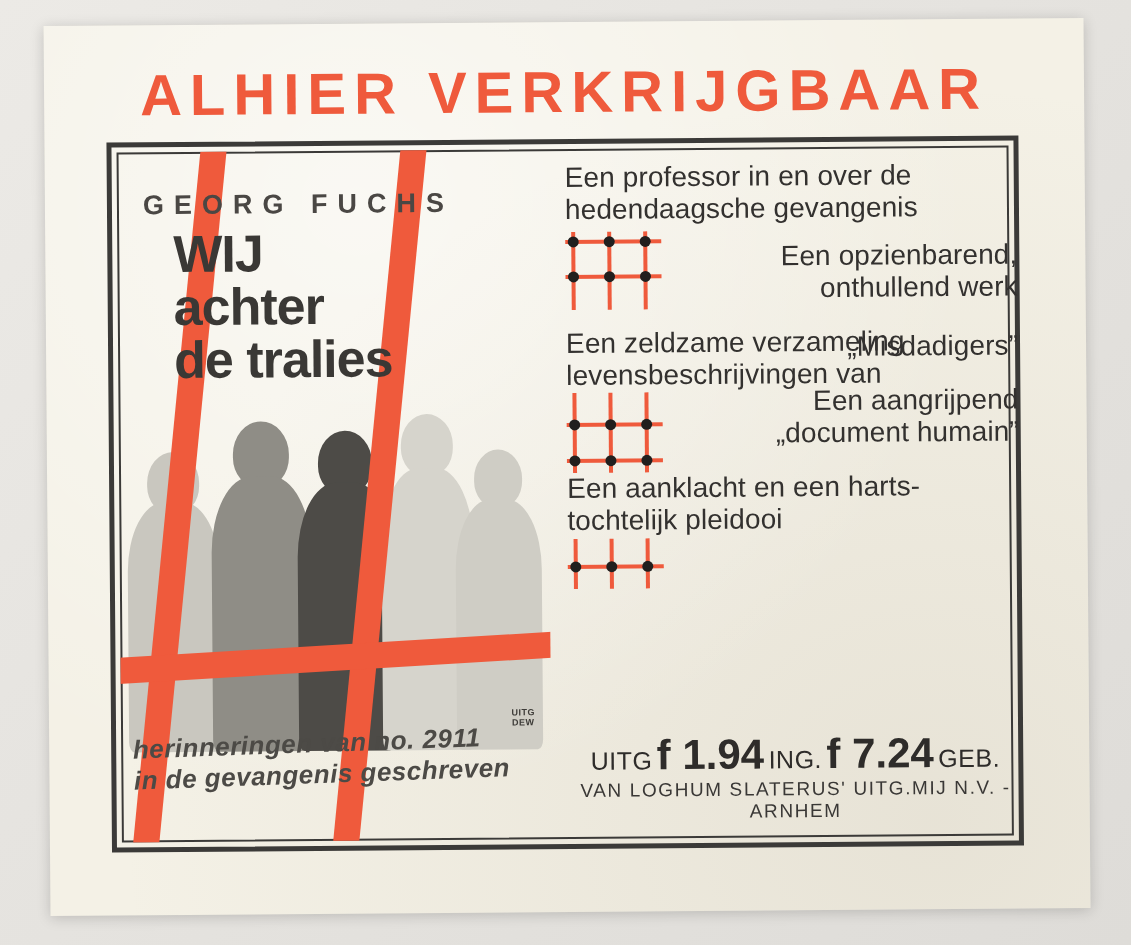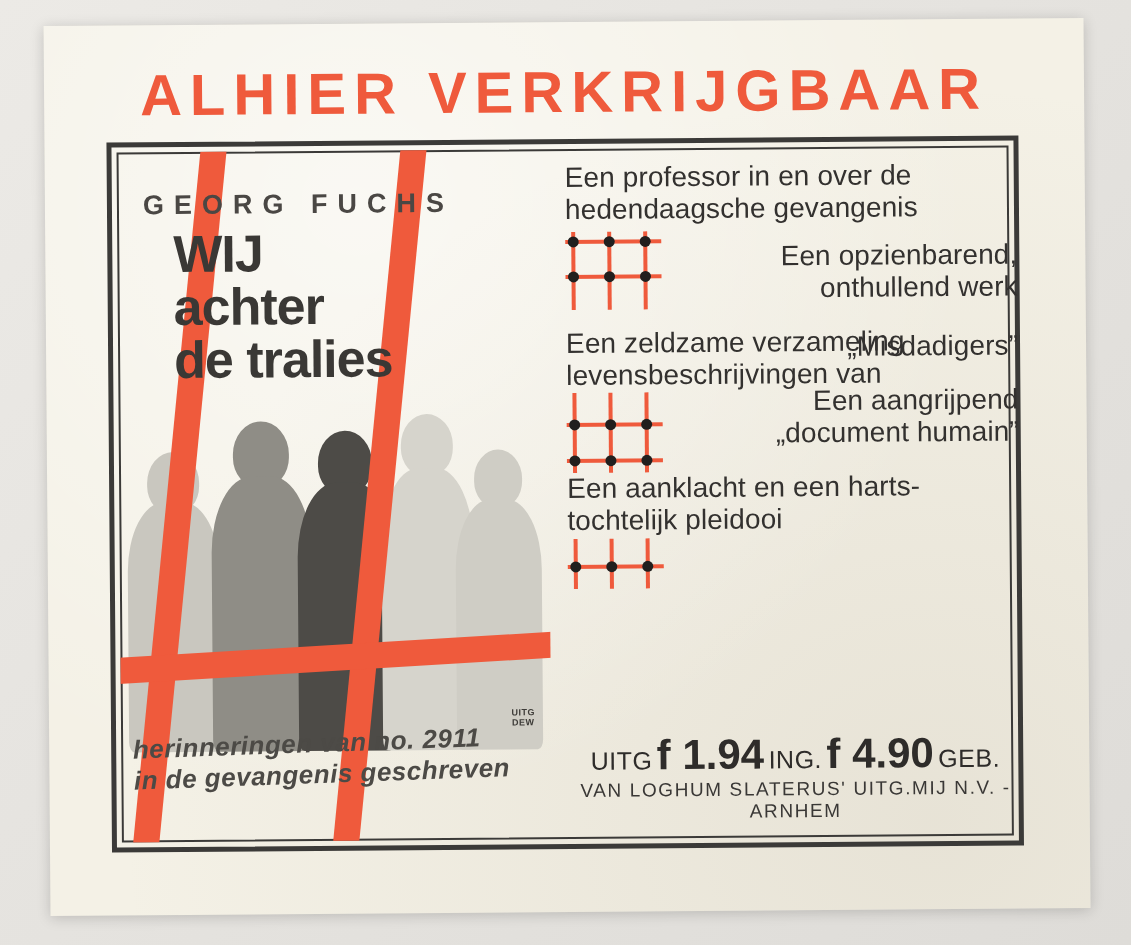--- a/index.html
+++ b/index.html
@@ -353,19 +353,19 @@
       <div class="h" style="top:26px; width:96px;"></div>
       <div class="dot" style="left:8px; top:28px;"></div>
       <div class="dot" style="left:44px; top:28px;"></div>
       <div class="dot" style="left:80px; top:28px;"></div>
     </div>
 
     <div id="price">
       <span class="sm">UITG</span>
       <span class="big">f 1.94</span>
       <span class="sm">ING.</span>
-      <span class="big">f 4.90</span>
+      <span class="big">f 7.24</span>
       <span class="sm">GEB.</span>
     </div>
 
     <div id="publisher">VAN LOGHUM SLATERUS' UITG.MIJ N.V. - ARNHEM</div>
   </div>
 </div>
 
 </body></html>

